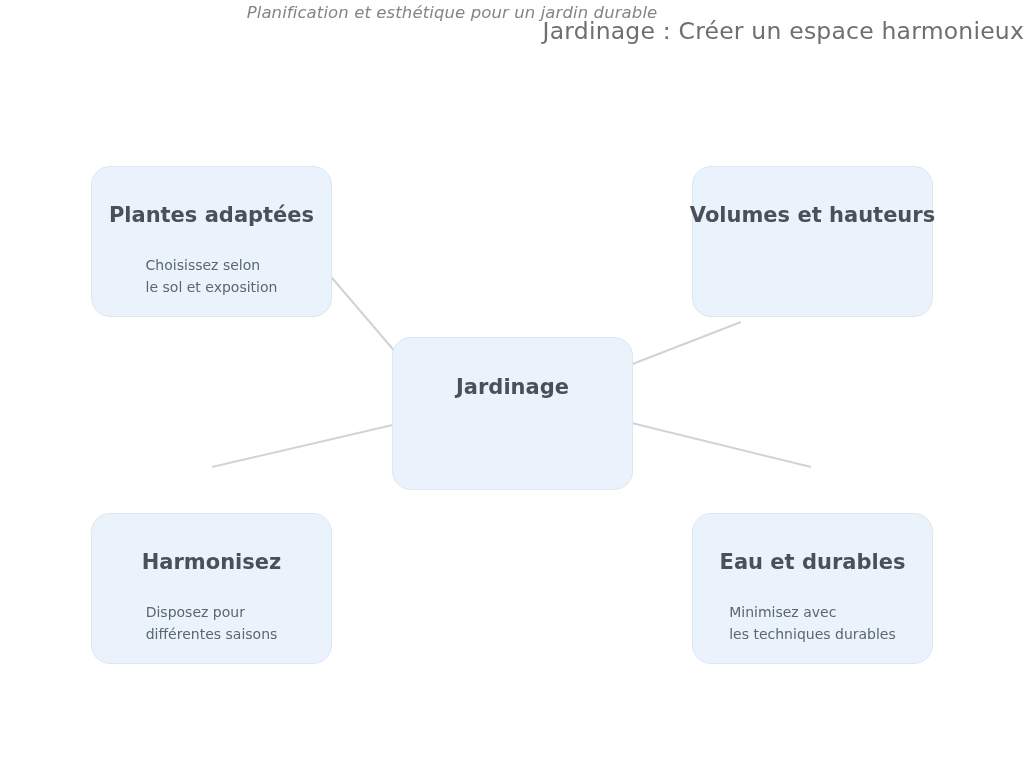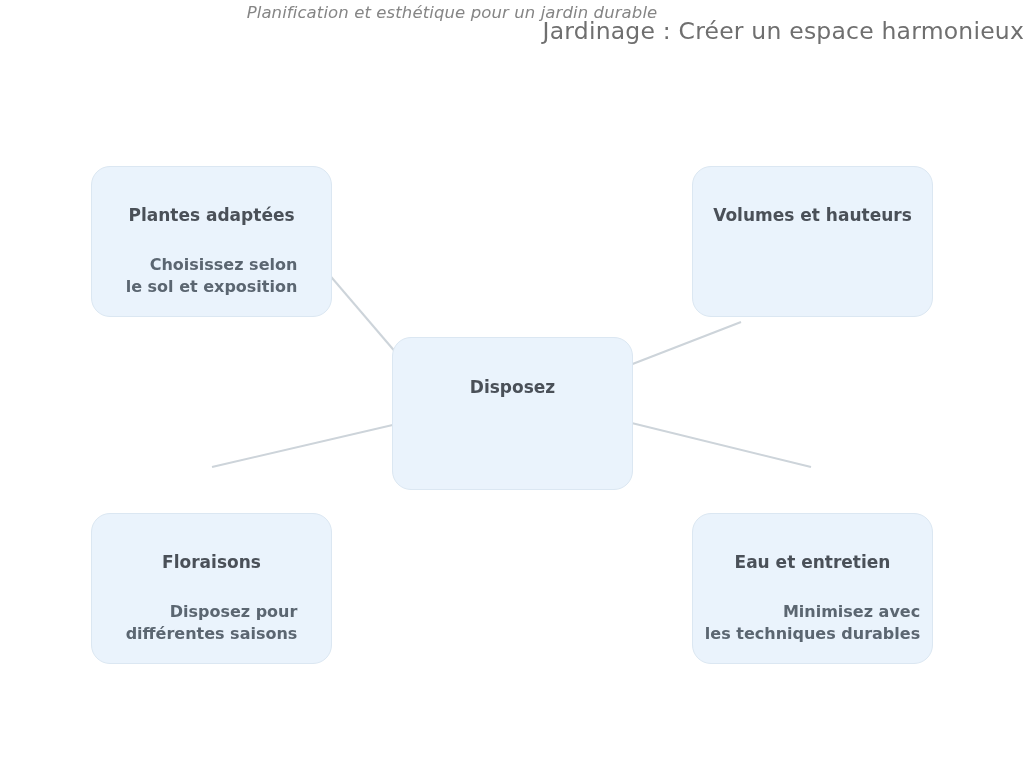--- a/index.html
+++ b/index.html
@@ -59,32 +59,32 @@
     position: absolute;
     box-sizing: border-box;
     background: #eaf3fc;
     border: 1px solid #dbe7f2;
     border-radius: 19px;
     display: flex;
     flex-direction: column;
     align-items: center;
   }
   .node-title {
-    font-size: 17px;
+    font-size: 21px;
     font-weight: bold;
     color: #4a5058;
     text-align: center;
     line-height: 20px;
     white-space: nowrap;
   }
   .node-desc {
-    font-size: 16px;
-    font-weight: 700;
+    font-size: 14px;
+    font-weight: 400;
     color: #5b6671;
-    text-align: right;
+    text-align: left;
     line-height: 22px;
     white-space: pre-line;
   }
 
   
   .node.outer { width: 241px; height: 151px; }
   .node.outer .node-title { margin-top: 38px; }
   .node.outer .node-desc  { margin-top: 29px; }
 
   
@@ -127,28 +127,28 @@
     <div class="node-title">Plantes adaptées</div>
     <div class="node-desc">Choisissez selon
 le sol et exposition</div>
   </div>
 
   <div class="node outer" id="node-volumes">
     <div class="node-title">Volumes et hauteurs</div>
   </div>
 
   <div class="node outer" id="node-floraisons">
-    <div class="node-title">Floraisons</div>
+    <div class="node-title">Harmonisez</div>
     <div class="node-desc">Disposez pour
 différentes saisons</div>
   </div>
 
   <div class="node outer" id="node-eau">
-    <div class="node-title">Eau et entretien</div>
+    <div class="node-title">Eau et durables</div>
     <div class="node-desc">Minimisez avec
 les techniques durables</div>
   </div>
 
   <div class="node center" id="node-couleurs">
-    <div class="node-title">Disposez</div>
+    <div class="node-title">Jardinage</div>
   </div>
 
 </div>
 
 </body></html>

